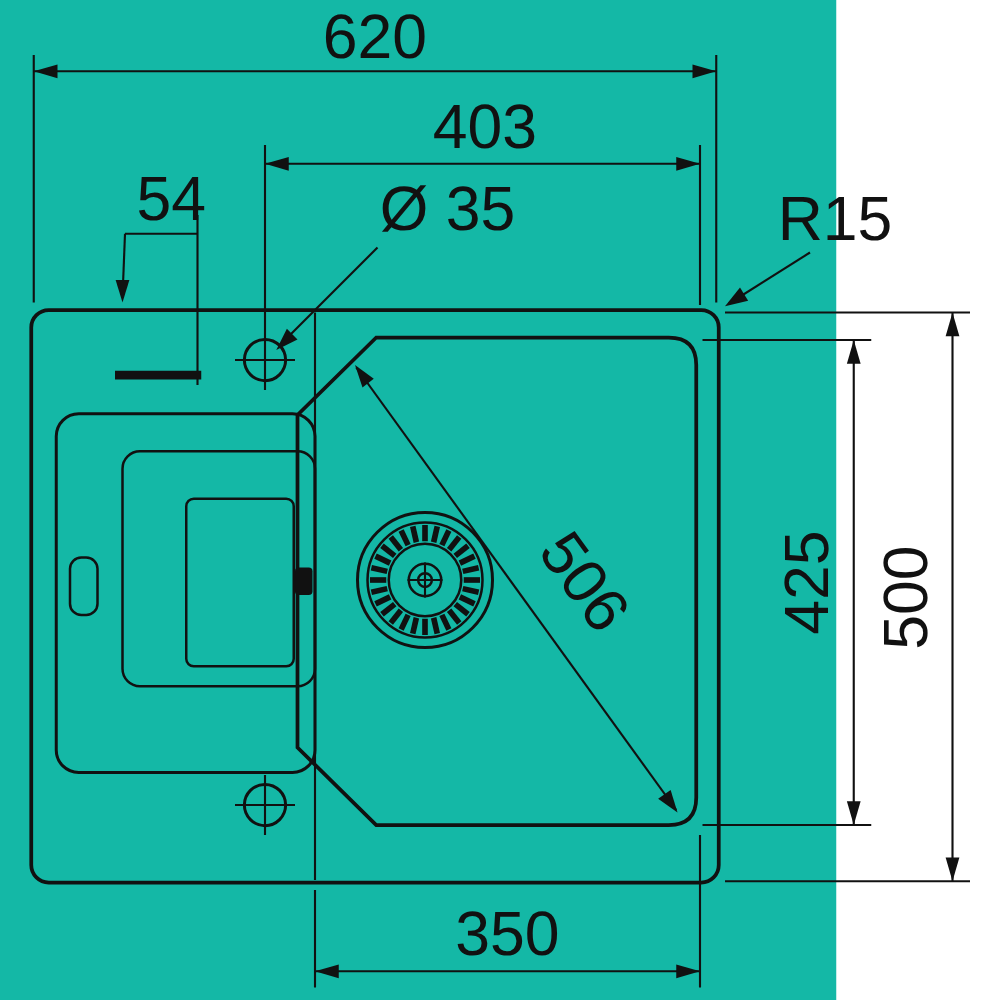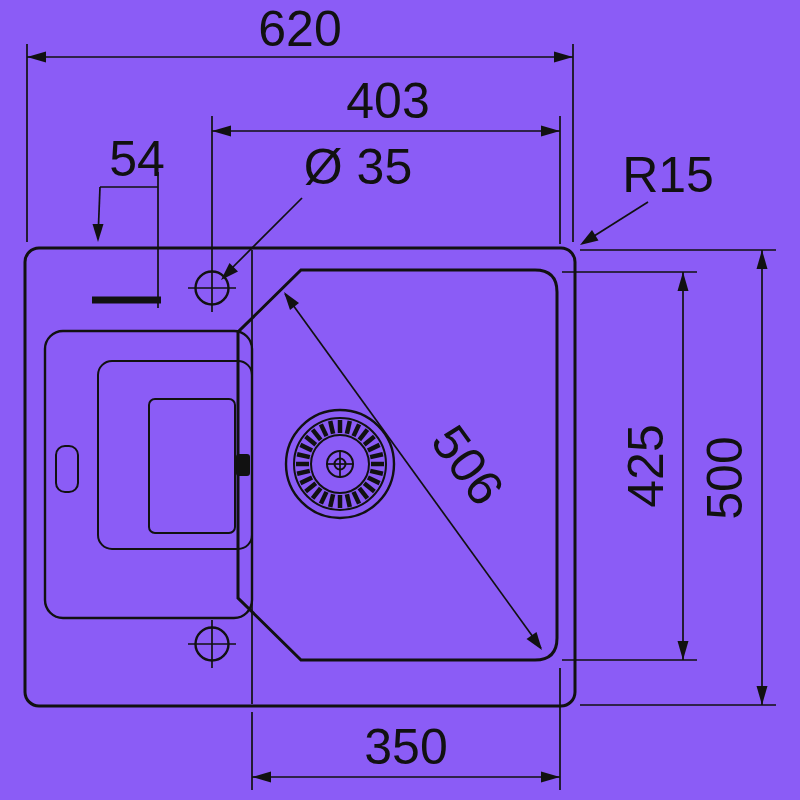--- a/index.html
+++ b/index.html
@@ -4,24 +4,24 @@
 <style>
   html, body {
     margin: 0;
     padding: 0;
     background: #ffffff;
     width: 800px;
     height: 800px;
     font-family: "Liberation Sans", sans-serif;
   }
   .stage {
-    width: 800px;
+    width: 669px;
     height: 800px;
     position: relative;
-    background: #8b5cf6;
+    background: #14b8a6;
   }
   svg { display: block; }
   .thick   { stroke: #111; stroke-width: 3;   fill: none; }
   .med     { stroke: #111; stroke-width: 2.4; fill: none; }
   .thin    { stroke: #111; stroke-width: 2;   fill: none; }
   .dim     { stroke: #111; stroke-width: 1.7; fill: none; }
   .bar     { stroke: #111; stroke-width: 7;   fill: none; }
   .ah      { fill: #111; stroke: none; }
   .solid   { fill: #111; stroke: none; }
   text {

